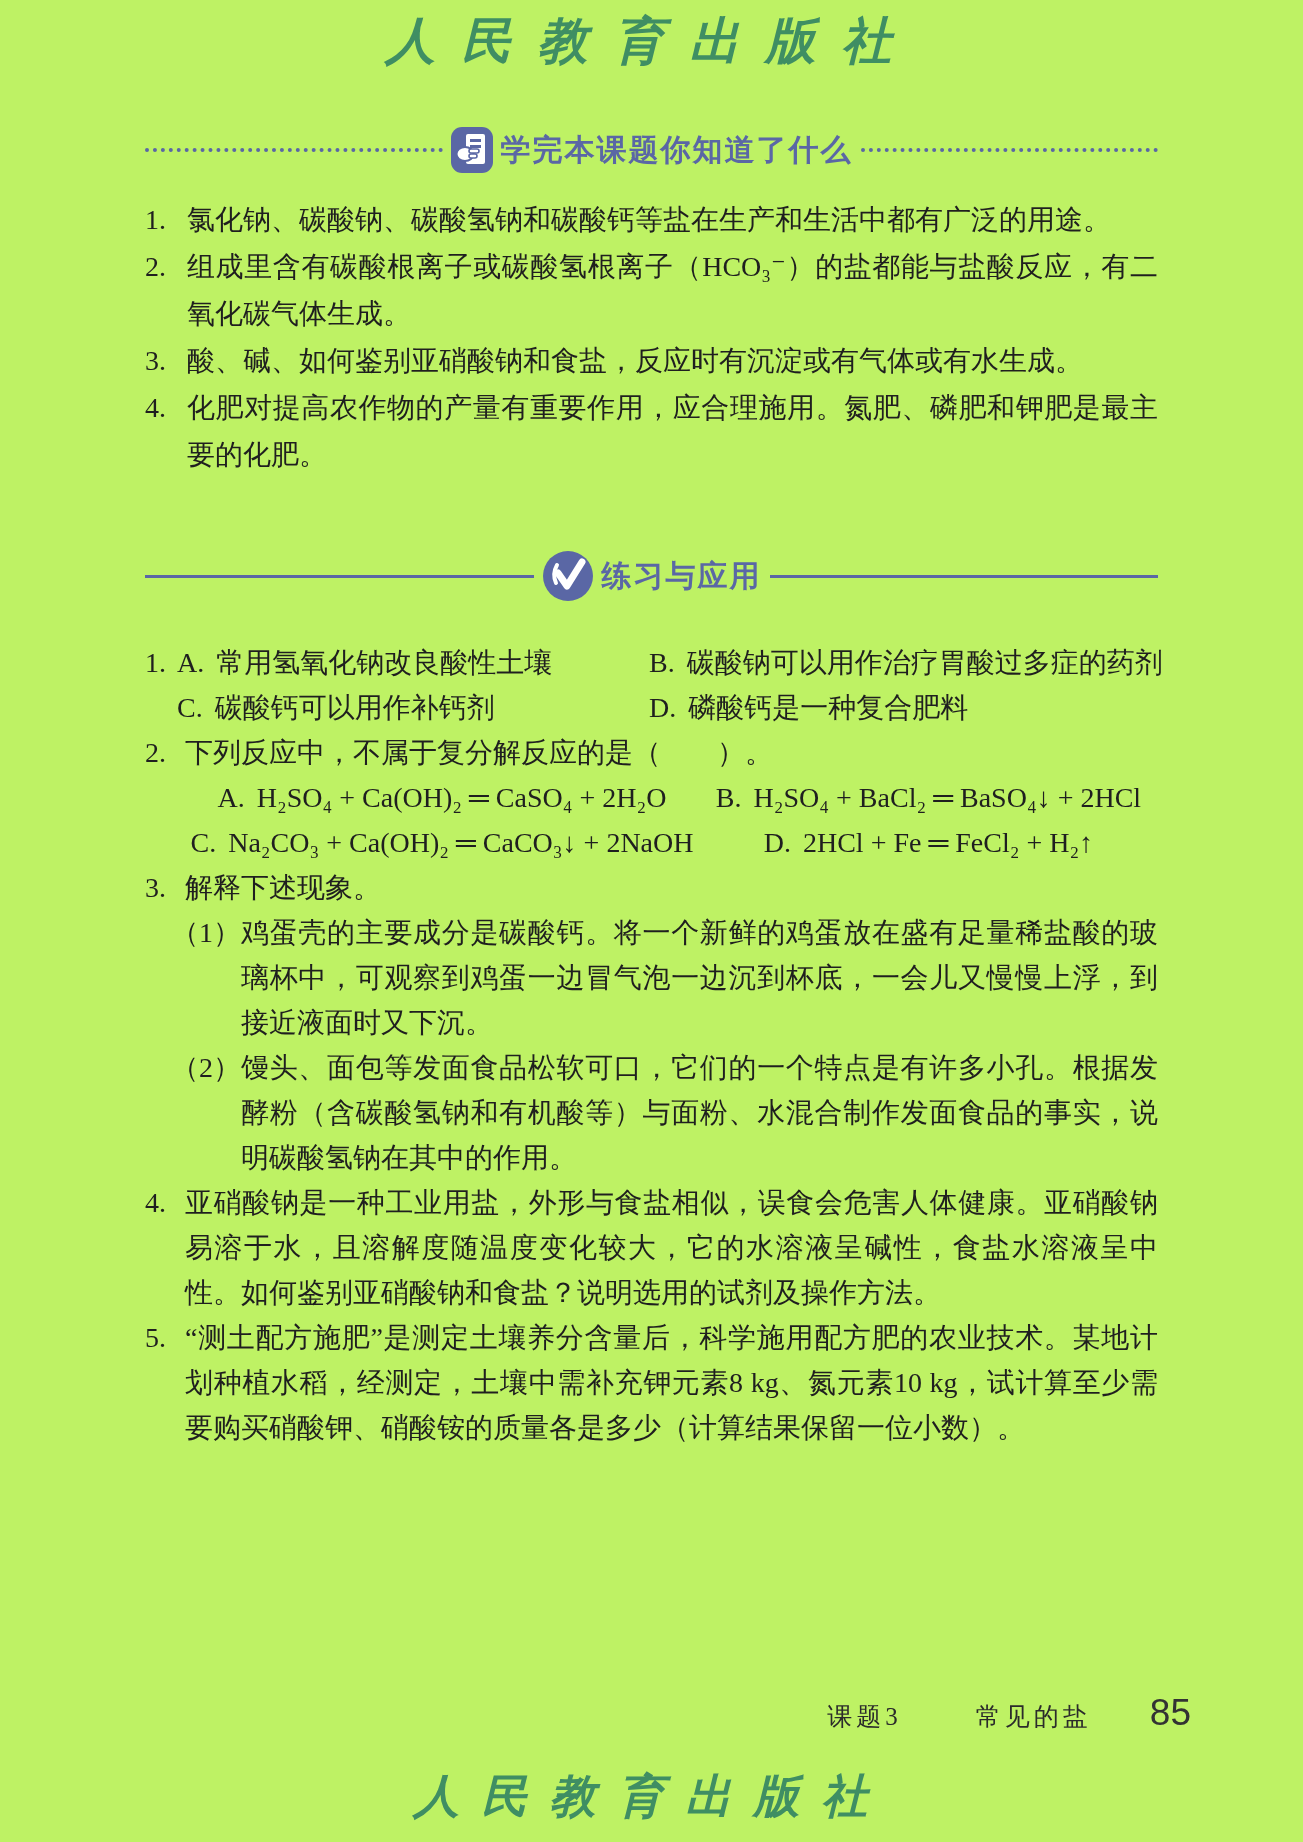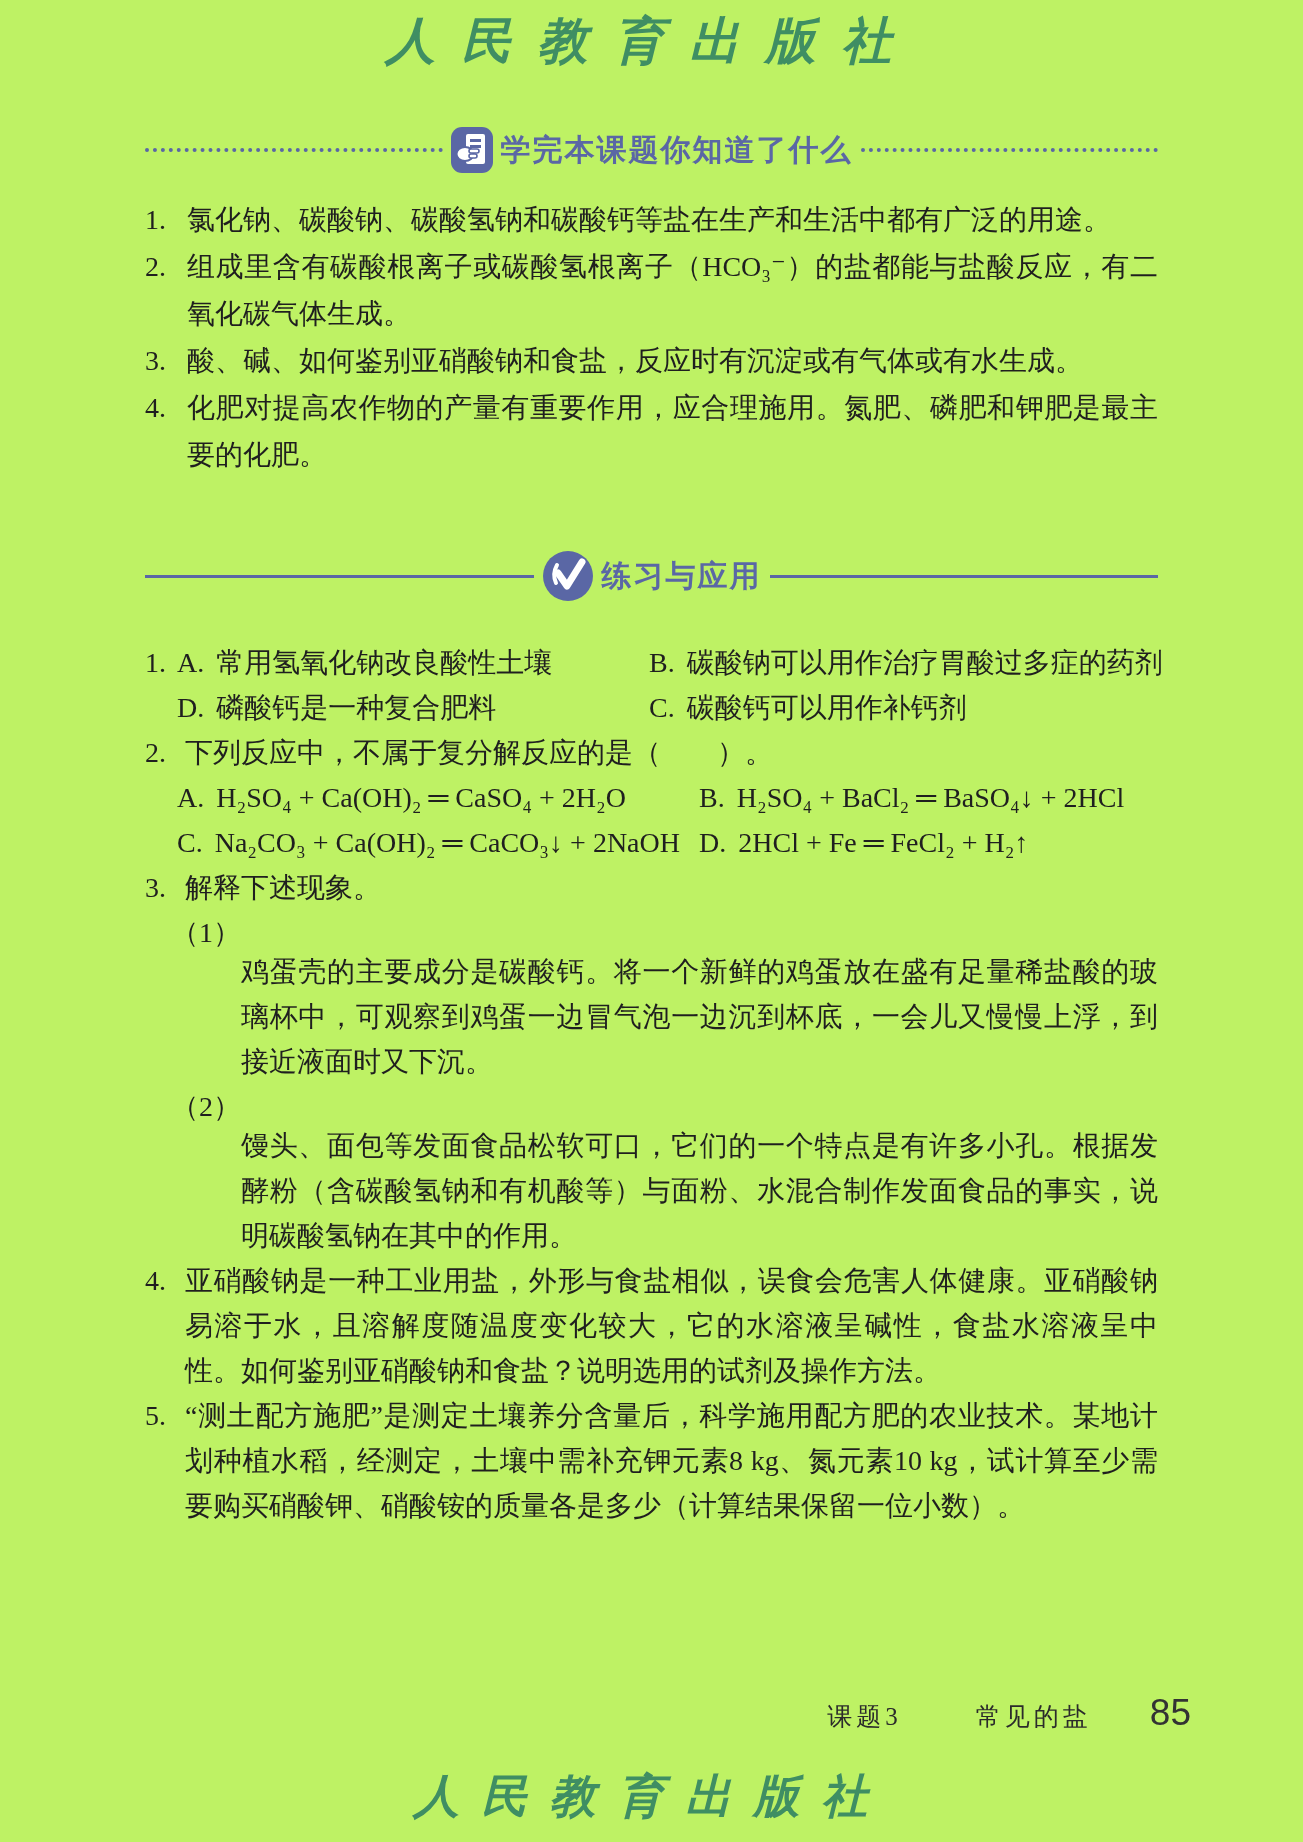--- a/index.html
+++ b/index.html
@@ -52,27 +52,27 @@
 
   
   .exercises{margin-top:38px;}
   .q{display:flex;font-size:28px;line-height:45px;}
   .q-num{flex:0 0 40px;}
   .q-body{flex:1 1 auto;}
   .q-stem{white-space:nowrap;}
   .q-text{text-align:justify;}
   .opts{display:grid;}
   .opts.q1{grid-template-columns:472px 1fr;}
-  .opts.q2{grid-template-columns:522px 1fr;}
+  .opts.q2{grid-template-columns:522px 1fr;text-align:center;}
   .opt{white-space:nowrap;margin-left:-8px;}
   .opt-label{margin-right:12px;}
   .eq{font-family:"Liberation Serif","DejaVu Serif","DejaVu Sans",serif;}
   .subitem{display:flex;}
   .sub-label{flex:0 0 70px;margin-left:-14px;}
-  .sub-txt{flex:1 1 auto;text-align:justify;margin-top:39px;}
+  .sub-txt{flex:1 1 auto;text-align:justify;}
 
   
   .footer{
     position:absolute;top:1692px;right:112px;
     display:flex;align-items:baseline;
     font-size:25px;color:#2b2b2b;letter-spacing:4px;gap:24px;
   }
   .footer .gap{width:26px;}
   .page-num{
     font-family:Liberation Sans, sans-serif;
@@ -138,22 +138,22 @@
     </div>
 
     <div class="exercises">
 
       <div class="q">
         <span class="q-num">1.</span>
         <div class="q-body">
           <div class="opts q1">
             <div class="opt"><span class="opt-label">A.</span><span>常用氢氧化钠改良酸性土壤</span></div>
             <div class="opt"><span class="opt-label">B.</span><span>碳酸钠可以用作治疗胃酸过多症的药剂</span></div>
+            <div class="opt"><span class="opt-label">C.</span><span>碳酸钙可以用作补钙剂</span></div>
             <div class="opt"><span class="opt-label">D.</span><span>磷酸钙是一种复合肥料</span></div>
-            <div class="opt"><span class="opt-label">C.</span><span>碳酸钙可以用作补钙剂</span></div>
           </div>
         </div>
       </div>
 
       <div class="q">
         <span class="q-num">2.</span>
         <div class="q-body">
           <div class="q-stem">下列反应中，不属于复分解反应的是（　　）。</div>
           <div class="opts q2">
             <div class="opt eq"><span class="opt-label">A.</span><span>H₂SO₄ + Ca(OH)₂ ═ CaSO₄ + 2H₂O</span></div>

